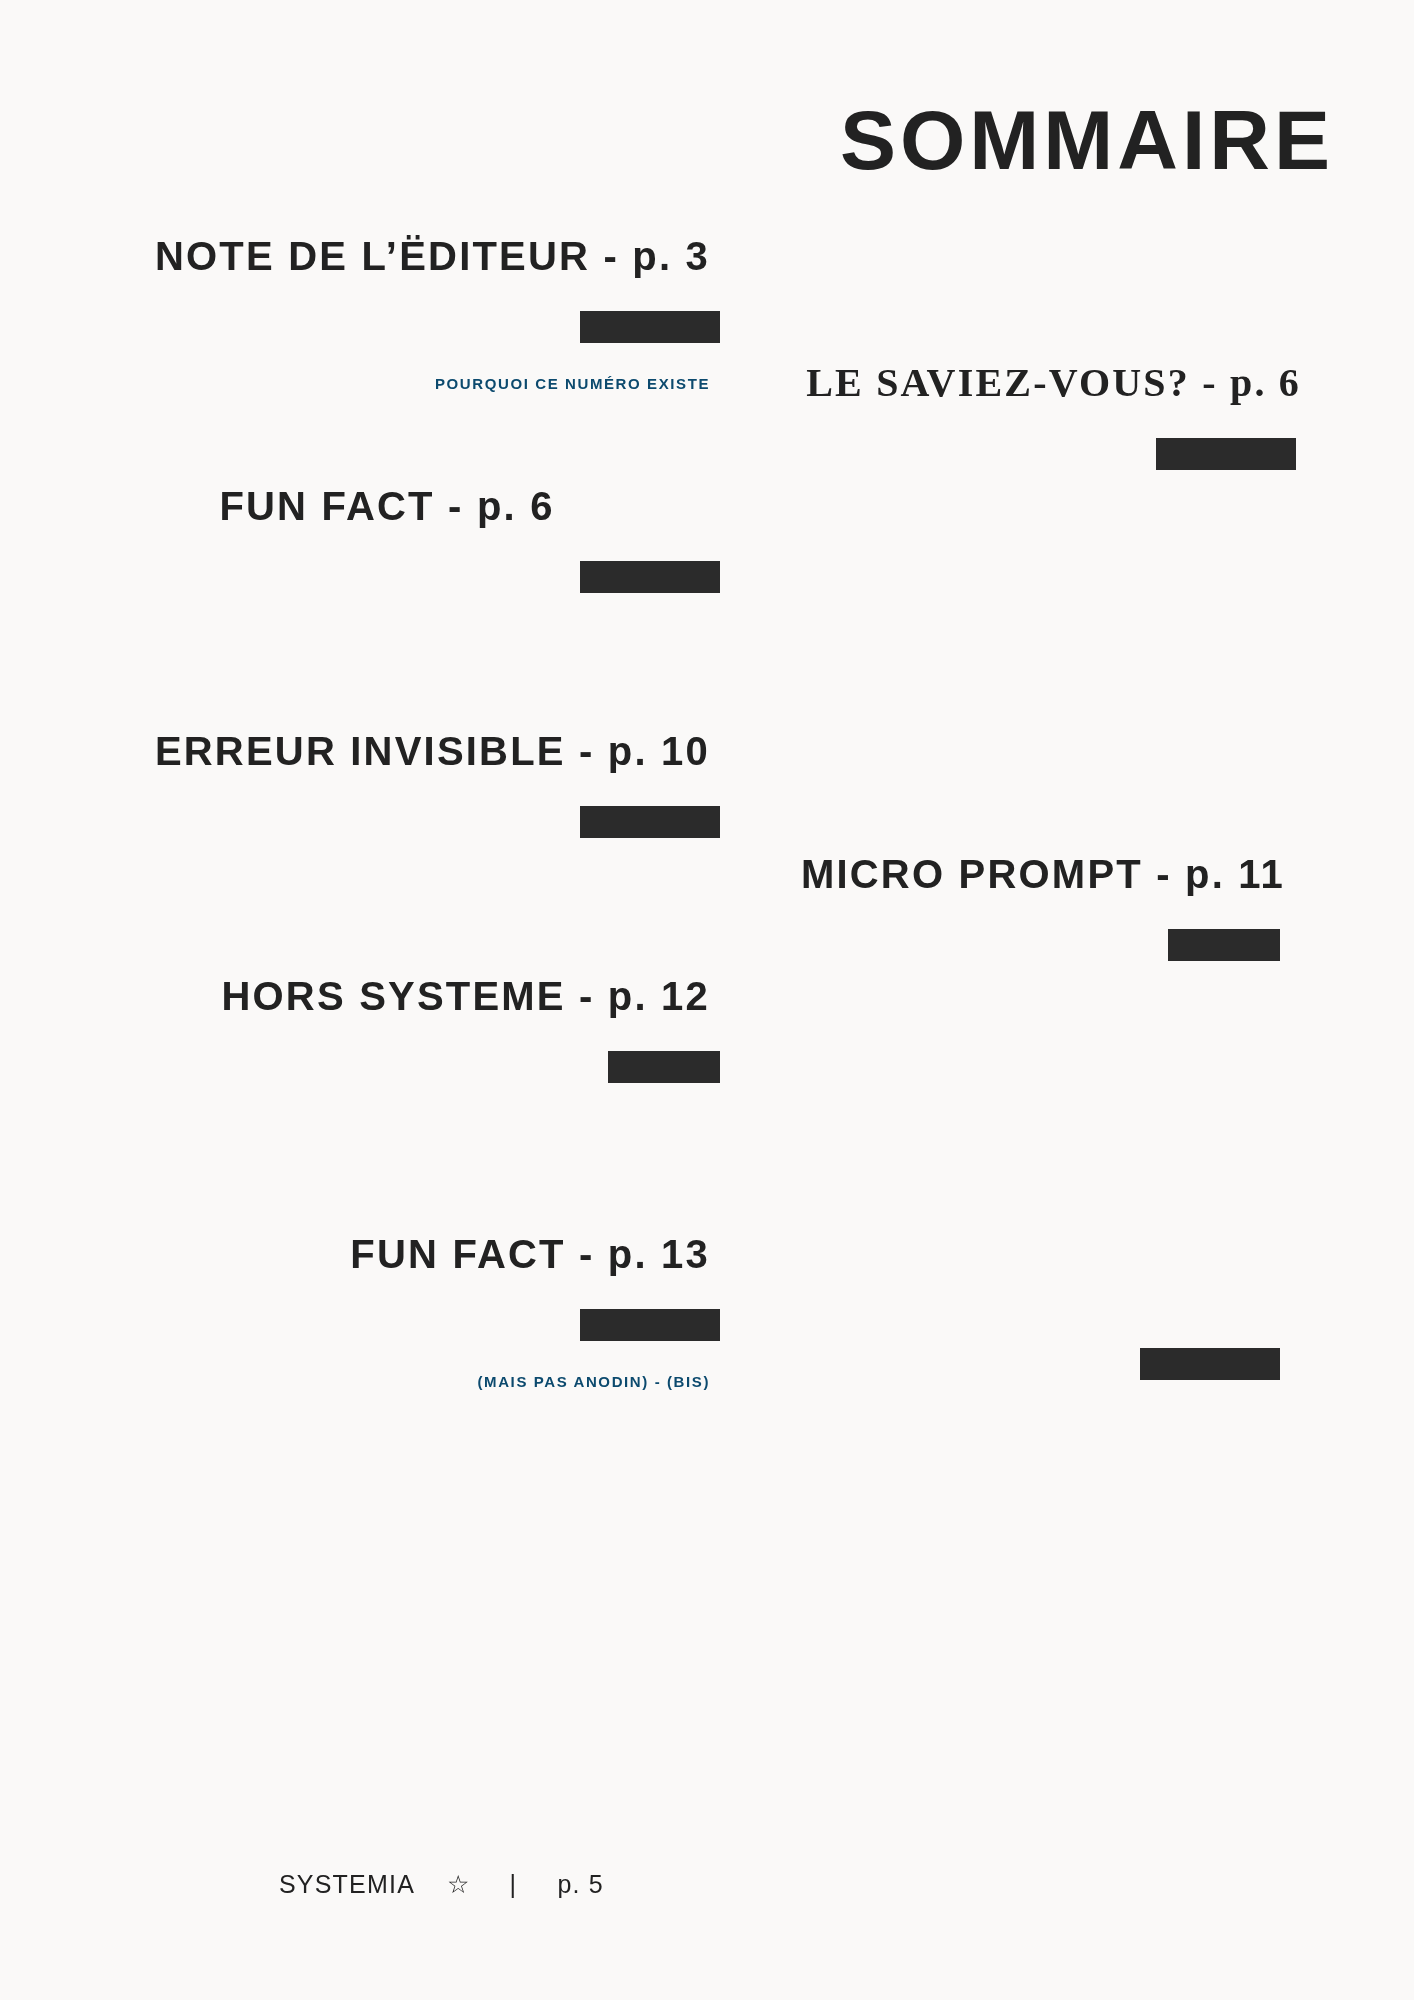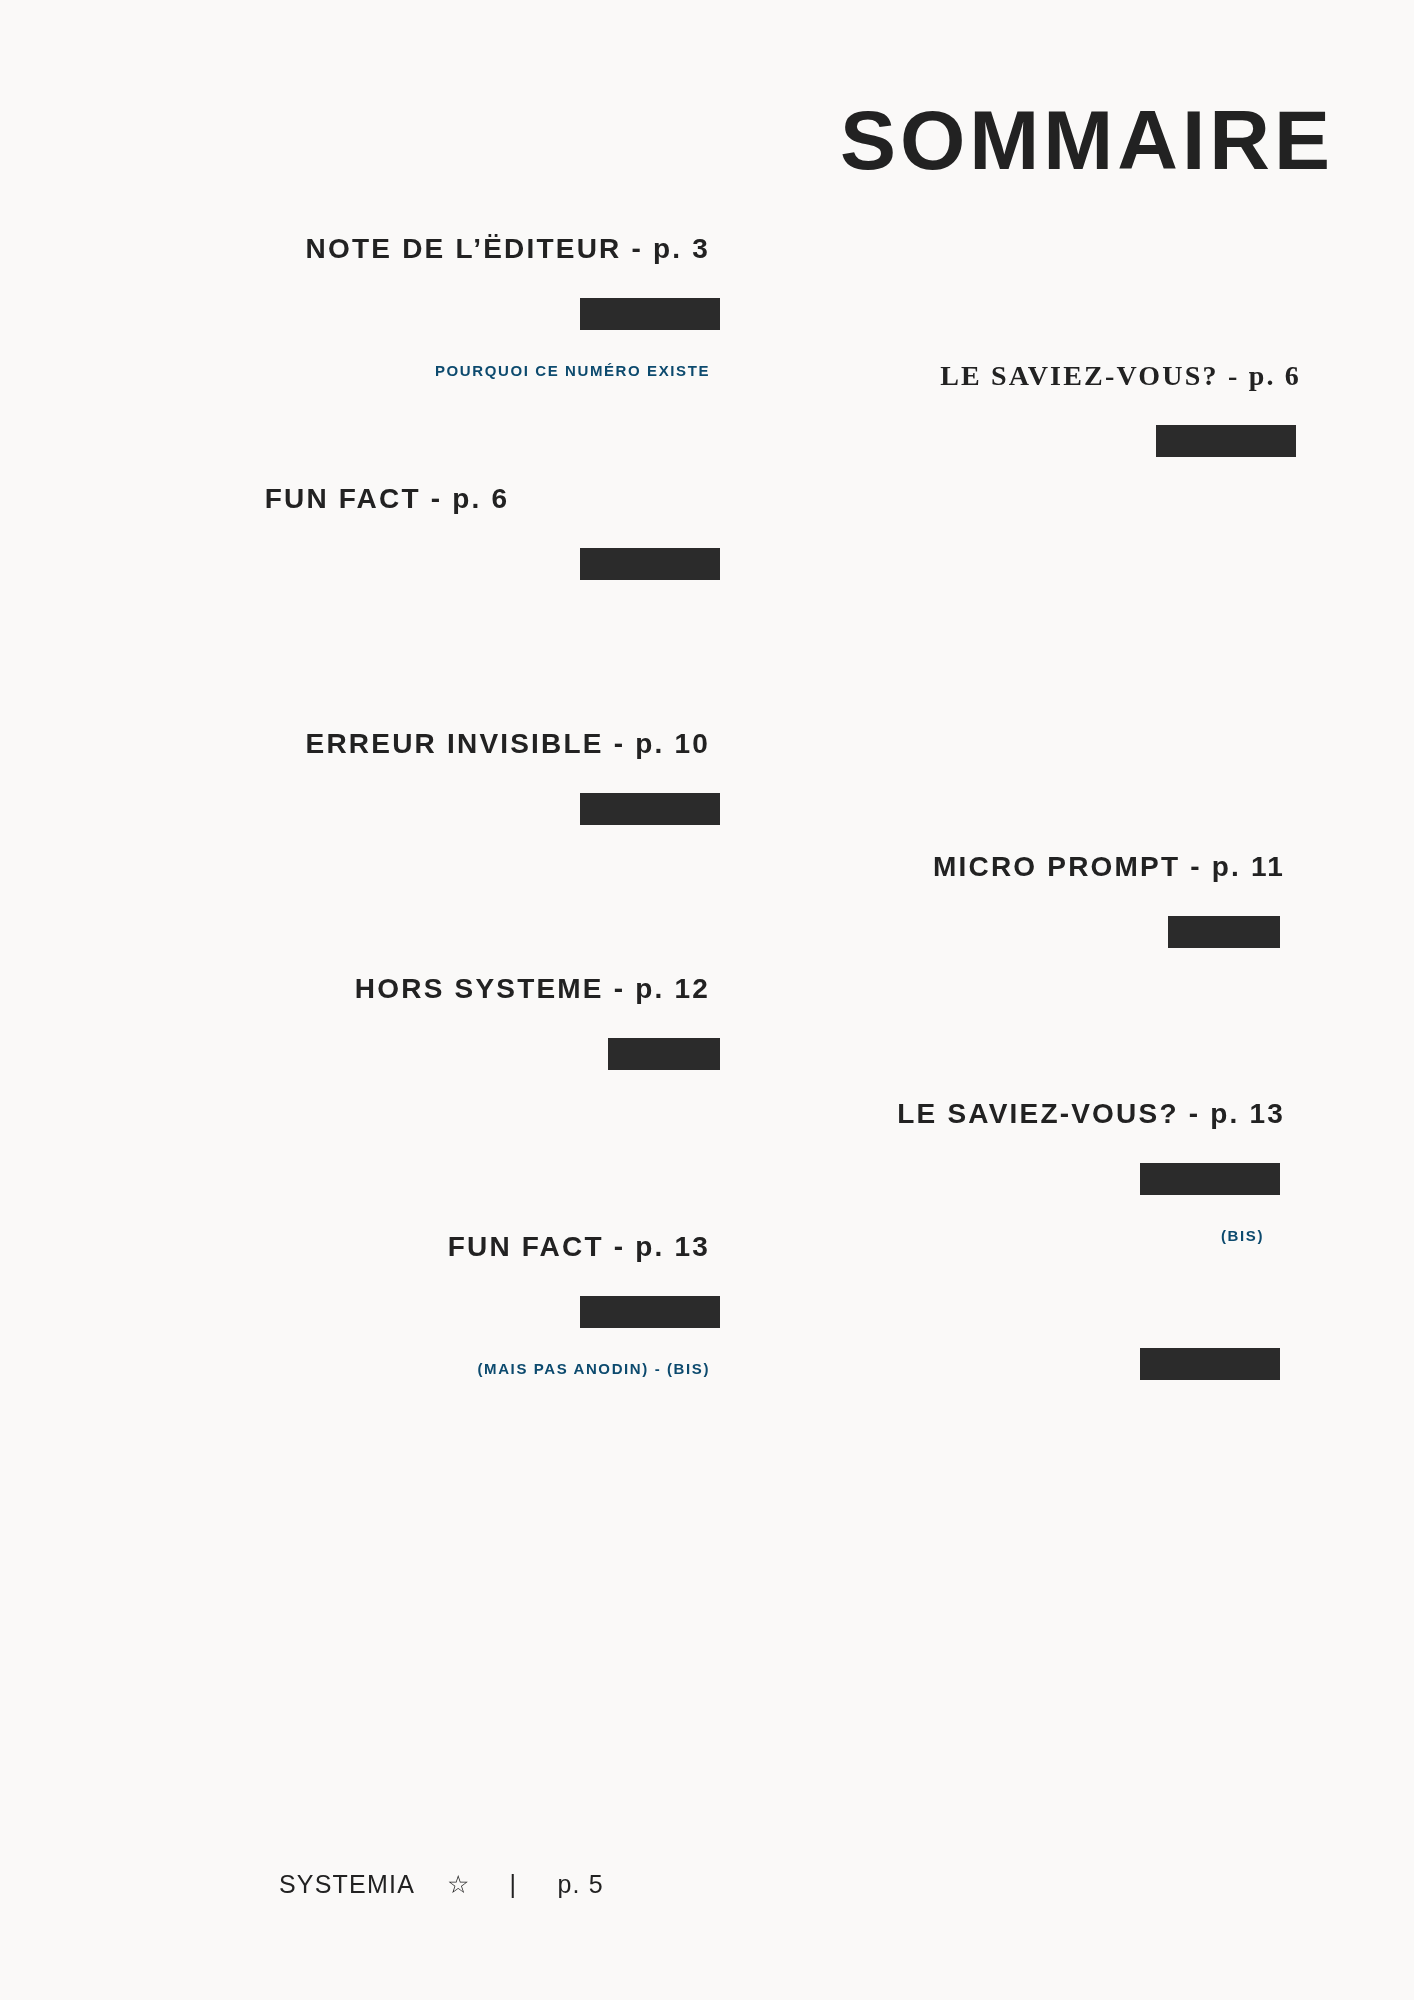--- a/index.html
+++ b/index.html
@@ -33,21 +33,21 @@
   }
 
   
   .entry {
     position: absolute;
   }
   .entry.left  { text-align: right; }
   .entry.right { text-align: right; }
 
   .entry-label {
-    font-size: 28px;
+    font-size: 40px;
     font-weight: bold;
     letter-spacing: 2.2px;
     color: #222222;
     white-space: nowrap;
     line-height: 1.1;
   }
 
   .rule {
     height: 15px;
     background: #2b2b2b;
@@ -115,25 +115,20 @@
   <div class="entry right" style="left:0; top:788px; width:1285px;">
     <div class="entry-label">MICRO PROMPT - p. 11</div>
     <div class="rule" style="width:112px; margin-right:21px;"></div>
   </div>
 
   <div class="entry left" style="left:0; top:910px; width:710px;">
     <div class="entry-label">HORS SYSTEME - p. 12</div>
     <div class="rule" style="width:112px;"></div>
   </div>
 
-  <div class="entry right" style="left:0; top:1035px; width:1285px;">
-    <div class="entry-label">LE SAVIEZ-VOUS? - p. 13</div>
-    <div class="rule" style="width:140px; margin-right:21px;"></div>
-    <div class="sub" style="margin-right:21px;">(BIS)</div>
-  </div>
 
   <div class="entry left" style="left:0; top:1168px; width:710px;">
     <div class="entry-label">FUN FACT - p. 13</div>
     <div class="rule" style="width:140px;"></div>
     <div class="sub">(MAIS PAS ANODIN) - (BIS)</div>
   </div>
 
   <div class="entry right" style="left:0; top:1283px; width:1285px;">
     <div class="rule" style="width:140px; margin-right:21px;"></div>
   </div>

